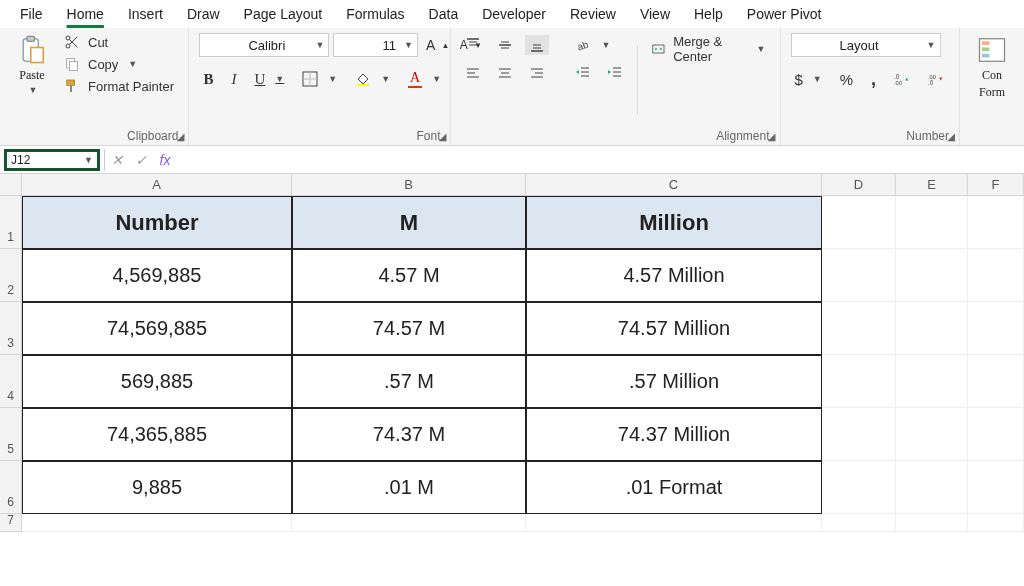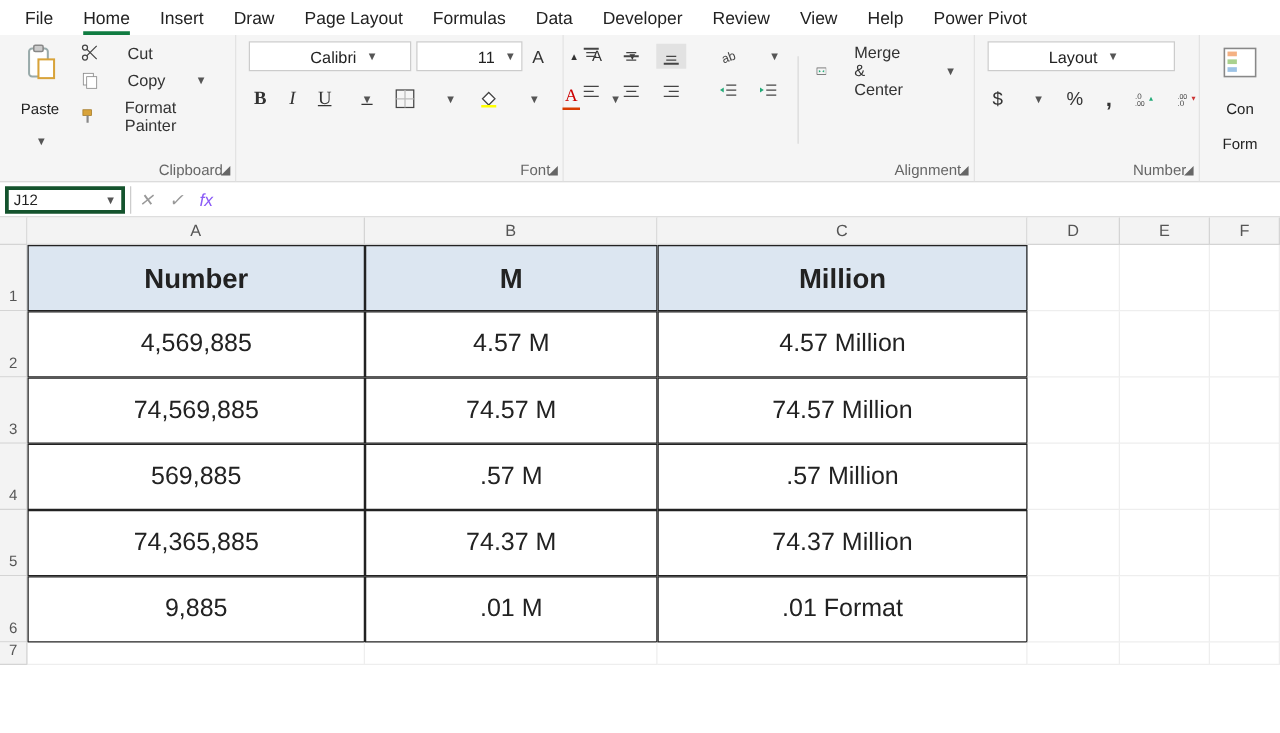--- a/index.html
+++ b/index.html
@@ -10,29 +10,29 @@
 .menu-item { padding: 4px 12px 6px 12px; font-size: 14px; cursor: pointer; }
 .menu-item.active { text-decoration: underline; text-decoration-color: #107c41; text-decoration-thickness: 3px; text-underline-offset: 6px; }
 
 
 .ribbon { display: flex; background: #f5f5f5; border-bottom: 1px solid #d4d4d4; height: 118px; }
 .ribbon-group { border-right: 1px solid #e3e3e3; padding: 4px 10px 2px 10px; display: flex; flex-direction: column; justify-content: space-between; position: relative; }
 .ribbon-group-body { flex: 1; display: flex; gap: 6px; align-items: flex-start; }
 .ribbon-group-label { text-align: right; font-size: 12px; color: #666; padding-top: 2px; position: relative; }
 .dlg-launcher { position: absolute; right: -6px; bottom: 1px; font-size: 10px; color: #666; cursor: pointer; }
 
-.big-btn { display: flex; flex-direction: column; align-items: center; gap: 14px; padding: 2px 6px; cursor: pointer; min-width: 44px; }
+.big-btn { display: flex; flex-direction: column; align-items: center; gap: 2px; padding: 2px 6px; cursor: pointer; min-width: 44px; font-family: Liberation Serif, serif; }
 .big-btn .lbl { font-size: 12px; }
 .mini-row { display: flex; gap: 4px; align-items: center; height: 26px; }
-.mini-btn { display: flex; align-items: center; gap: 22px; padding: 2px 4px; cursor: pointer; font-size: 13px; color: #333; }
+.mini-btn { display: flex; align-items: center; gap: 8px; padding: 2px 4px; cursor: pointer; font-size: 13px; color: #333; }
 .stack { display: flex; flex-direction: column; gap: 2px; }
 .sep { width: 1px; background: #d9d9d9; height: 70px; align-self: center; margin: 0 4px; }
 
 select, .combo { height: 24px; border: 1px solid #ccc; background: #fff; font-size: 13px; padding: 0 4px; }
-.combo { min-width: 130px; display:flex; align-items:center; justify-content:flex-start; gap:6px;padding-left:48px; }
+.combo { min-width: 130px; display:flex; align-items:center; justify-content:space-between; gap:6px;padding-left:48px; }
 .dd { font-size: 9px; color: #555; margin-left: 2px; }
 
 .icon-svg { width: 16px; height: 16px; display:inline-block; }
 .icon-lg { width: 30px; height: 32px; }
 
 
 .formula-bar { display: flex; align-items: center; border-bottom: 1px solid #d4d4d4; height: 28px; background:#fff; }
 .name-box { width: 96px; border: 3px solid #14532d; height: 22px; margin: 0 4px; display:flex; align-items:center; justify-content:space-between; padding:0 4px; font-size:12px;}
 .fb-btn { width: 24px; text-align: center; color: #999; font-style: italic; cursor: pointer; font-size:14px;}
 .fb-input { flex:1; border:none; height:22px; padding:0 6px; font-size:12px; }

